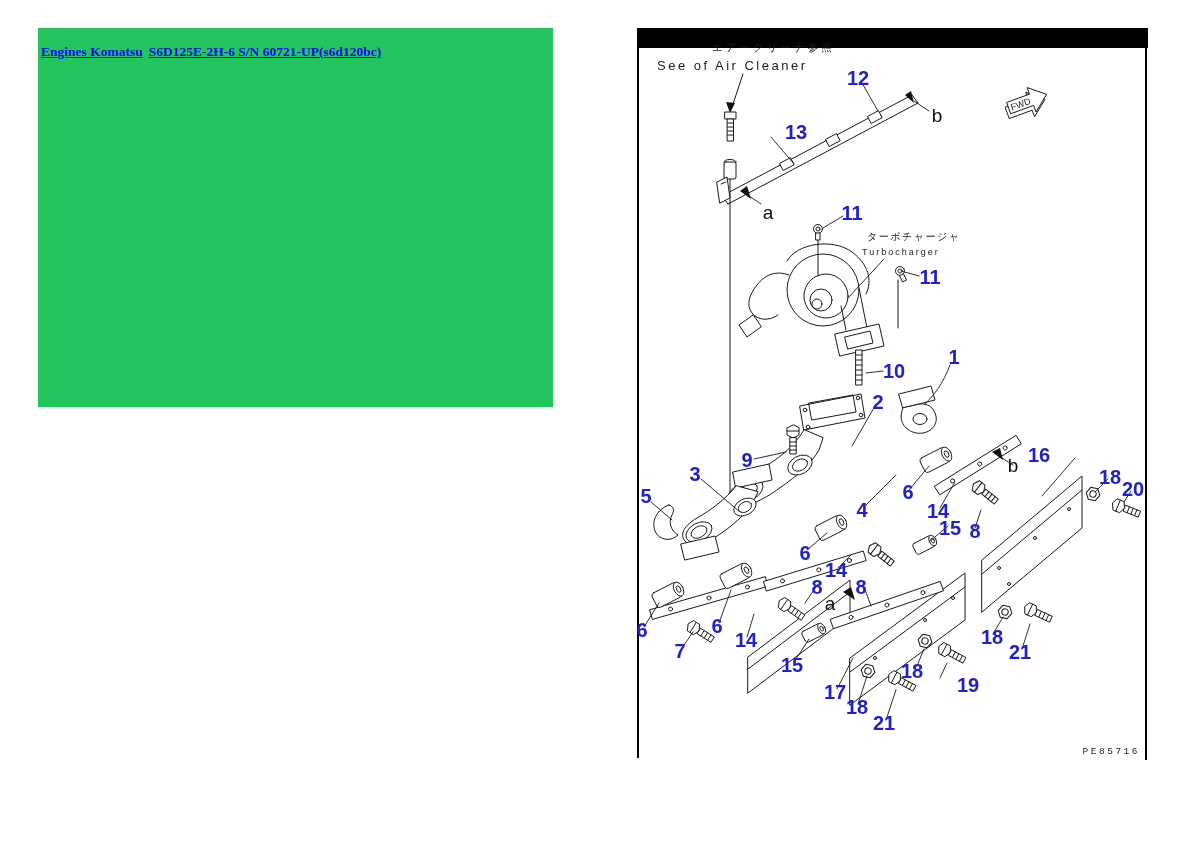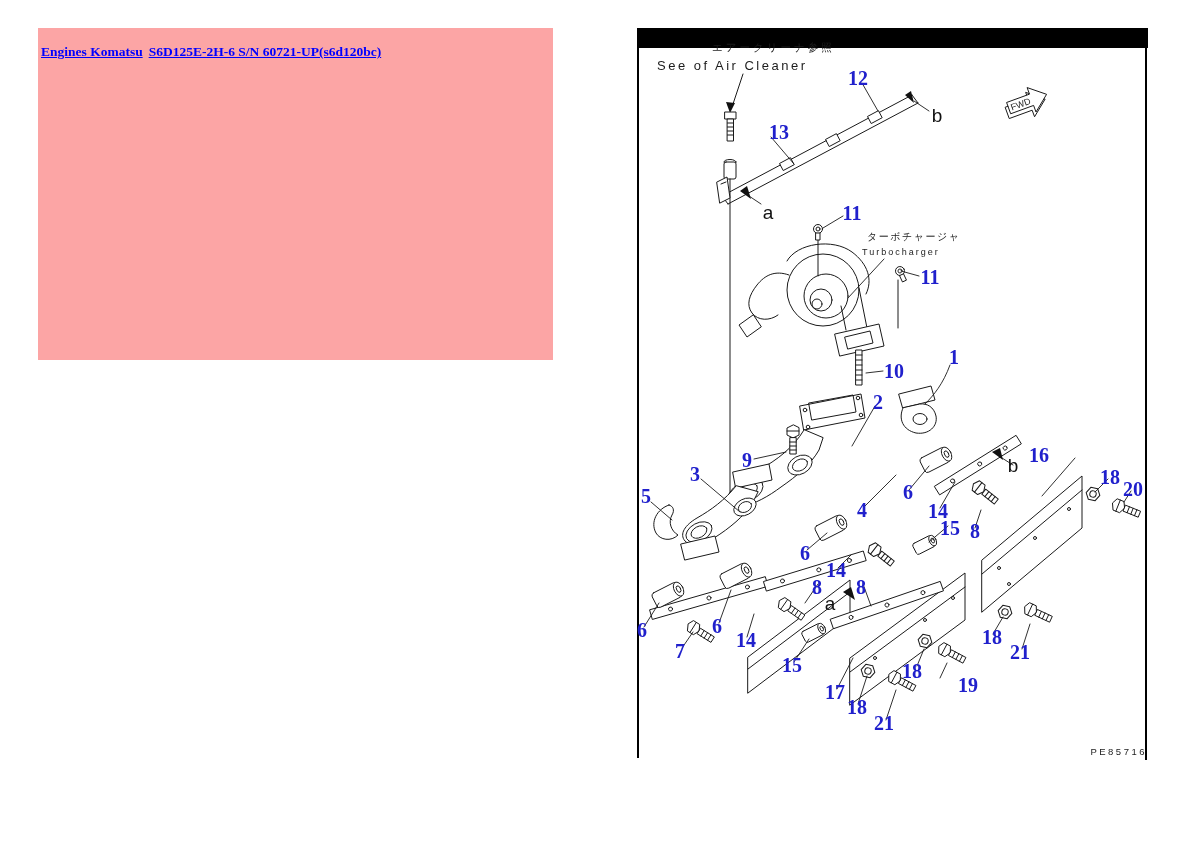--- a/index.html
+++ b/index.html
@@ -1,47 +1,47 @@
 <!DOCTYPE html>
 <html style="--callout-color: #2020cc; --link-color: #0000ff;"><head>
 <meta charset="utf-8">
 <style>
   html,body{margin:0;padding:0;background:#fff;}
   body{width:1190px;height:842px;position:relative;overflow:hidden;
        font-family:"Liberation Sans",sans-serif;}
   :root{--callout-color:#2020cc;--link-color:#0000ff;--ink:#1a1a1a;}
 
   
-  .black-panel{position:absolute;left:38px;top:28px;width:515px;height:332px;background:#fca5a5;}
+  .black-panel{position:absolute;left:38px;top:28px;width:515px;height:379px;background:#22c55e;}
   .breadcrumb{position:absolute;left:3px;top:16px;white-space:nowrap;
       font-family:"Liberation Serif",serif;font-size:13.5px;font-weight:bold;}
   .breadcrumb a{color:var(--link-color);text-decoration:underline;margin-right:6px;cursor:pointer;}
 
   
   .diagram{position:absolute;left:637px;top:28px;width:511px;height:734px;background:#fff;}
   .diagram .topbar{position:absolute;left:0;top:0;width:511px;height:20px;background:#000;}
   .diagram .bleft{position:absolute;left:0;top:0;width:2px;height:730px;background:#000;}
   .diagram .bright{position:absolute;right:1px;top:0;width:2.5px;height:732px;background:#000;}
 
   .note{position:absolute;color:#1c1c1c;white-space:nowrap;}
   .note-jp1{left:28px;top:13px;font-size:10.5px;letter-spacing:3px;margin-left:47px;}
   .note-en1{left:20px;top:30px;font-size:13px;letter-spacing:2.5px;}
   .note-jp2{left:230px;top:202px;font-size:10px;letter-spacing:1.5px;}
   .note-en2{left:225px;top:219px;font-size:9px;letter-spacing:2px;}
   .watermark{position:absolute;left:250px;top:351px;font-size:21.5px;color:#383838;white-space:nowrap;}
-  .platecode{position:absolute;right:1px;top:718px;font-size:9.5px;letter-spacing:2.5px;color:#222;
-       font-family:Liberation Sans, sans-serif;padding-left:46px;}
+  .platecode{position:absolute;right:8px;top:718px;font-size:9.5px;letter-spacing:2.5px;color:#222;
+       font-family:Liberation Mono, monospace;padding-left:46px;}
 
   svg{position:absolute;left:0;top:0;}
   svg *{vector-effect:non-scaling-stroke;}
 
   
   .callout-layer{position:absolute;left:0;top:0;width:1190px;height:842px;pointer-events:none;}
   .callout{position:absolute;transform:translate(-50%,-50%);color:var(--callout-color);
-       font-weight:bold;font-size:20px;line-height:1;font-family:Liberation Serif, serif;}
+       font-weight:bold;font-size:20px;line-height:1;}
   .viewlabel{position:absolute;transform:translate(-50%,-50%);color:#111;
        font-size:19px;line-height:1;}
 </style>
 </head>
 <body>
 
 <div class="black-panel">
   <div class="breadcrumb">
     <a>Engines Komatsu</a><a>S6D125E-2H-6 S/N 60721-UP(s6d120bc)</a>
   </div>
@@ -230,21 +230,21 @@
 
   <div class="note note-jp1">エアークリーナ参照</div>
   <div class="note note-en1">See of Air Cleaner</div>
   <div class="note note-jp2">ターボチャージャ</div>
   <div class="note note-en2">Turbocharger</div>
   <div class="platecode">PE85716</div>
 </div>
 
 <div class="callout-layer">
     <div class="callout" style="left: 858px; top: 78px;">12</div>
-    <div class="callout" style="left: 779px; top: 132px;">13</div>
+    <div class="callout" style="left: 796px; top: 132px;">13</div>
     <div class="callout" style="left: 852px; top: 213px;">11</div>
     <div class="callout" style="left: 930px; top: 277px;">11</div>
     <div class="callout" style="left: 894px; top: 371px;">10</div>
     <div class="callout" style="left: 954px; top: 357px;">1</div>
     <div class="callout" style="left: 878px; top: 402px;">2</div>
     <div class="callout" style="left: 747px; top: 460px;">9</div>
     <div class="callout" style="left: 695px; top: 474px;">3</div>
     <div class="callout" style="left: 646px; top: 496px;">5</div>
     <div class="callout" style="left: 862px; top: 510px;">4</div>
     <div class="callout" style="left: 908px; top: 492px;">6</div>

